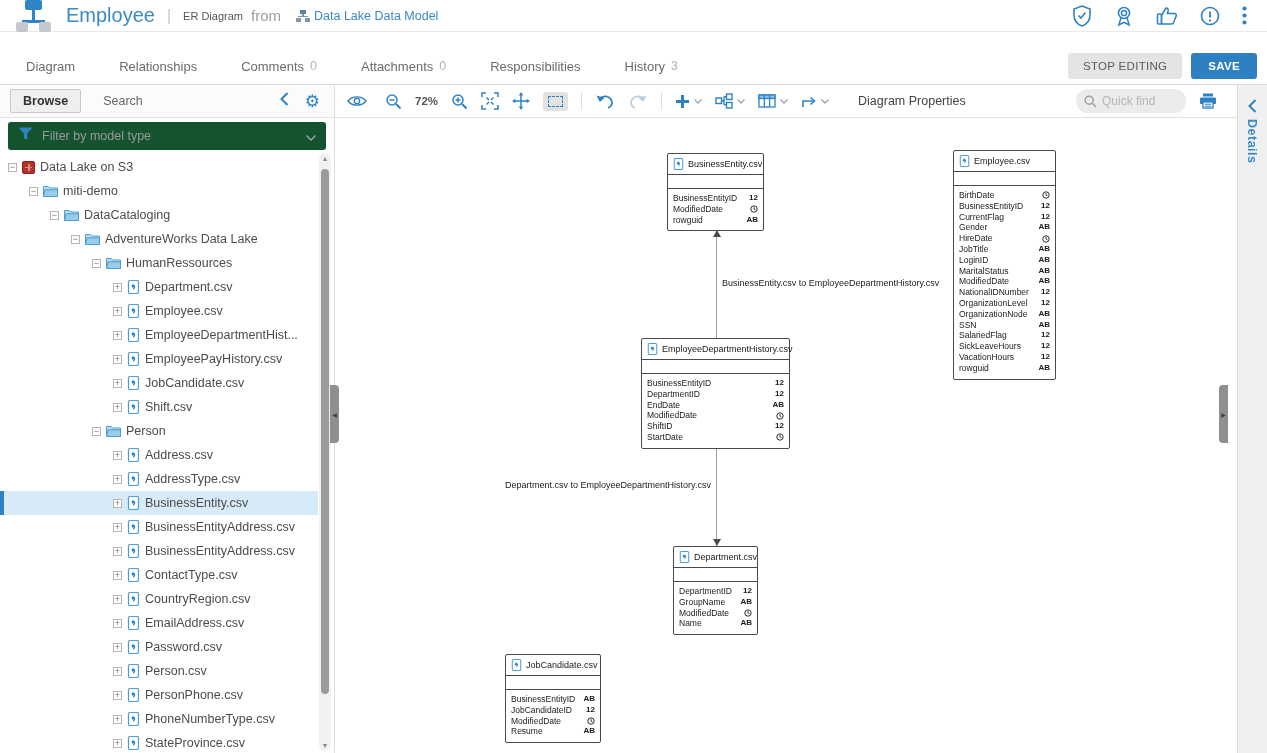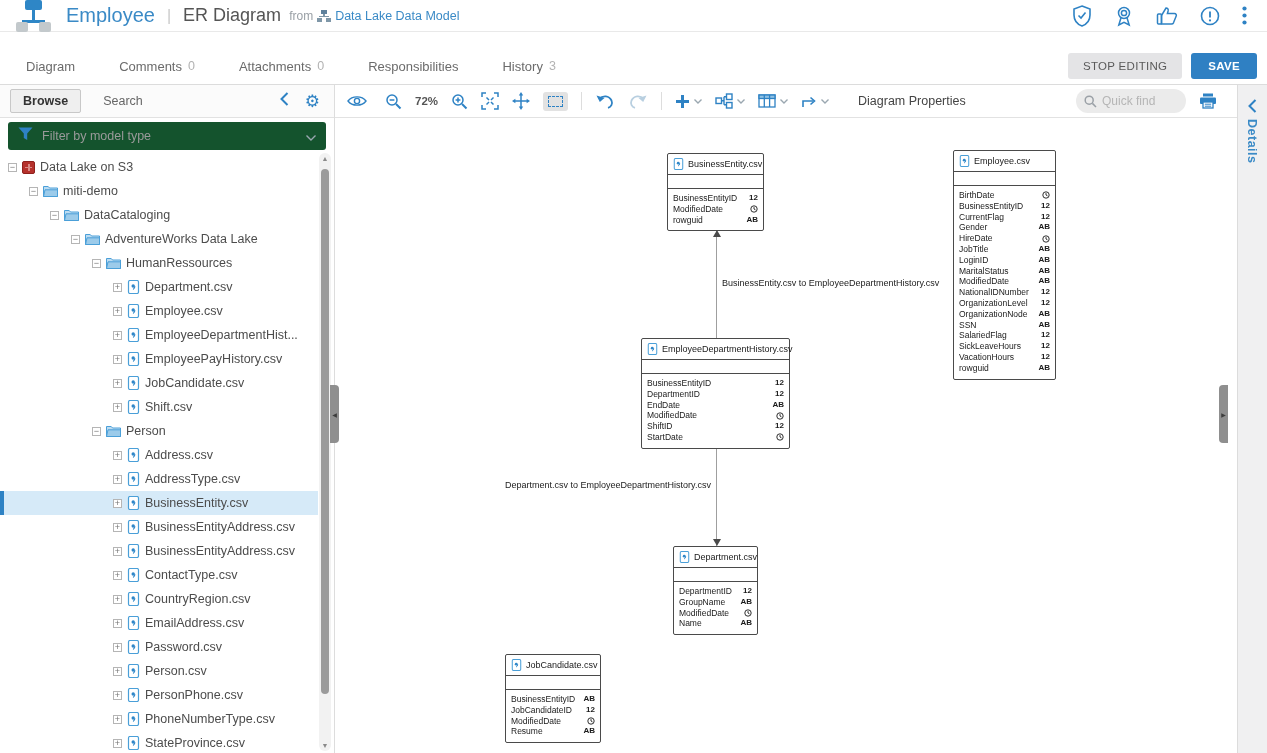--- a/index.html
+++ b/index.html
@@ -12,22 +12,22 @@
     border-bottom:1px solid #e9e9e9; display:flex; align-items:center; padding:0 14px; }
   .logo { position:relative; width:38px; height:34px; margin-right:14px; flex:0 0 auto; }
   .logo .ln { position:absolute; border-radius:2px; }
   .logo .top { left:11px; top:1px; width:17px; height:10px; background:#2e86c6; }
   .logo .stem { left:18px; top:11px; width:3px; height:12px; background:#2e86c6; border-radius:0; }
   .logo .hbar { left:8px; top:21px; width:23px; height:3px; background:#2e86c6; border-radius:0; }
   .logo .bl { left:2px; top:23px; width:12px; height:10px; background:#c3c9cc; }
   .logo .br { left:25px; top:23px; width:12px; height:10px; background:#c3c9cc; }
   .page-title { font-size:20px; color:#3a8ac6; margin-right:12px; }
   .title-sep { color:#c9c9c9; font-size:16px; margin-right:12px; font-weight:300; }
-  .subtitle { font-size:18px; color:#555; margin-right:8px; }
-  .from-label { font-size:12px; color:#9aa0a6; margin-right:4px;text-align:center; }
+  .subtitle { font-size:11px; color:#555; margin-right:8px; }
+  .from-label { font-size:15px; color:#9aa0a6; margin-right:15px;text-align:center; }
   .mini-model-icon { position:relative; width:14px; height:12px; margin-right:4px; flex:0 0 auto; }
   .mini-model-icon i { position:absolute; background:#7f97a8; }
   .mini-model-icon .a { left:4px; top:0; width:6px; height:4px; background:#5f819c; }
   .mini-model-icon .b { left:6px; top:4px; width:1.5px; height:3px; }
   .mini-model-icon .c { left:2px; top:6px; width:10px; height:1.5px; }
   .mini-model-icon .d { left:0; top:8px; width:5px; height:4px; }
   .mini-model-icon .e { left:9px; top:8px; width:5px; height:4px; }
   .model-link { font-size:12.5px; color:#3a8ac6; cursor:pointer; }
   .tb-icons { margin-left:auto; display:flex; align-items:center; gap:22px; padding-right:6px; }
   .tb-icons .icn { display:inline-flex; cursor:pointer; }
@@ -201,20 +201,23 @@
     </span>
   </div>
 </header>
 
 <nav class="tabsbar">
   <div class="tab-list" id="tabs">
       <div class="tab">
         <span>Diagram</span>
       </div>
       <div class="tab">
+        <span>Relationships</span>
+      </div>
+      <div class="tab">
         <span>Comments</span>
         <span class="cnt">0</span>
       </div>
       <div class="tab">
         <span>Attachments</span>
         <span class="cnt">0</span>
       </div>
       <div class="tab">
         <span>Responsibilities</span>
       </div>

